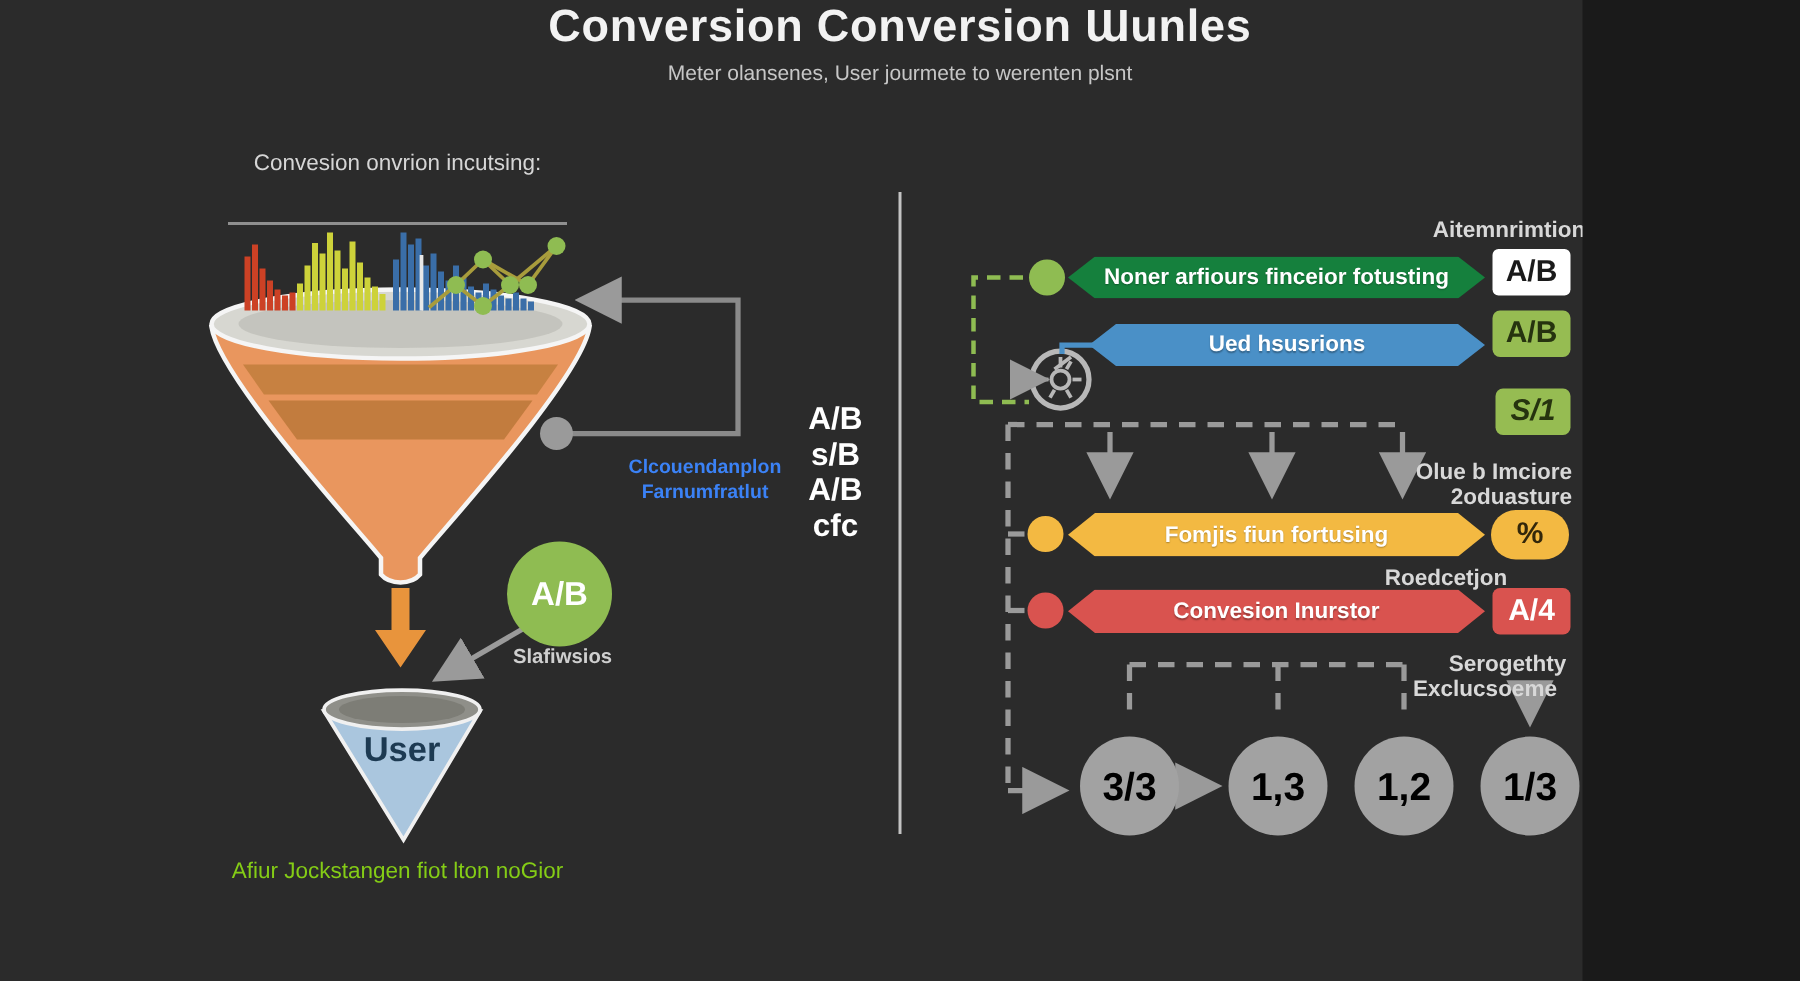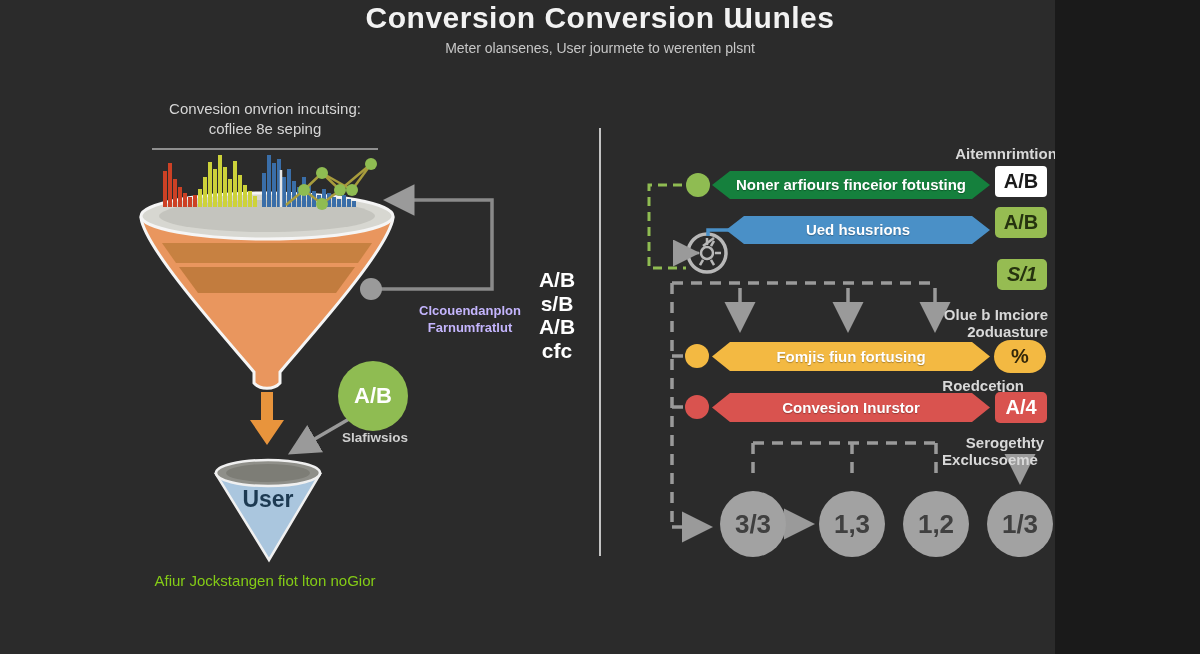--- a/index.html
+++ b/index.html
@@ -6,33 +6,33 @@
   #canvas{
     position:relative;width:1055px;height:654px;background:#2b2b2b;
     font-family:"Liberation Sans","DejaVu Sans",sans-serif;overflow:hidden;
   }
   .abs{position:absolute;}
   .ctr{text-align:center;}
   #title{left:0;top:1px;width:1200px;font-size:30px;font-weight:bold;color:#f2f2f2;text-align:center;letter-spacing:.5px;}
   #subtitle{left:0;top:40px;width:1200px;font-size:14px;color:#c7c7c7;text-align:center;}
   .lh{left:115px;width:300px;text-align:center;font-size:15px;color:#d6d6d6;}
   #underline{left:152px;top:148px;width:226px;height:2px;background:#8f8f8f;}
-  .midlab{left:395px;width:150px;text-align:center;font-size:13px;font-weight:bold;color:#c4b5fd;}
+  .midlab{left:395px;width:150px;text-align:center;font-size:13px;font-weight:bold;color:#3b82f6;}
   #ablist{left:520px;top:268px;width:74px;text-align:center;font-size:21px;font-weight:bold;color:#fff;line-height:23.5px;}
   #ab-circle{left:338px;top:361px;width:70px;height:70px;border-radius:50%;line-height:70px;text-align:center;font-size:22px;font-weight:bold;color:#fff;}
   #ab-caption{left:320px;top:430px;width:110px;text-align:center;font-size:13.5px;font-weight:bold;color:#cfcfcf;}
   #stage-label{left:238px;top:486px;width:60px;text-align:center;font-size:23px;font-weight:bold;color:#1d3a52;}
   #left-caption{left:120px;top:572px;width:290px;text-align:center;font-size:15px;color:#84cc16;}
   #divider{left:599px;top:128px;width:2px;height:428px;background:#dedede;opacity:.85;}
   .banner{height:28px;line-height:28px;text-align:center;font-size:15px;font-weight:bold;color:#fff;
     clip-path:polygon(18px 0%, calc(100% - 18px) 0%, 100% 50%, calc(100% - 18px) 100%, 18px 100%, 0% 50%);
     text-shadow:0 1px 1px rgba(0,0,0,.3);}
   .badge{width:52px;height:31px;line-height:31px;text-align:center;font-size:20px;font-weight:bold;border-radius:5px;}
   .rlab{font-size:15px;font-weight:bold;color:#d8d8d8;line-height:17px;}
-  .gcirc{width:66px;height:66px;border-radius:50%;background:#a2a2a2;line-height:66px;text-align:center;font-size:26px;font-weight:bold;color:#404040;}
+  .gcirc{width:66px;height:66px;border-radius:50%;background:#a2a2a2;line-height:66px;text-align:center;font-size:26px;font-weight:bold;color:#000000;}
   svg{position:absolute;left:0;top:0;pointer-events:none;}
 </style>
 </head>
 <body>
 
 <div id="canvas">
 
   <svg width="1200" height="654" viewBox="0 0 1200 654">
     <defs>
       <marker id="ah" markerWidth="9" markerHeight="9" refX="7" refY="4.5" orient="auto">
@@ -168,21 +168,20 @@
       <line x1="1020" y1="460" x2="1020" y2="478" marker-end="url(#ah)"></line>
     </g>
     <circle cx="697" cy="356" r="12" fill="#f3b942"></circle>
     <circle cx="697" cy="407" r="12" fill="#d9534f"></circle>
   </svg>
 
   <div class="abs" id="title">Conversion Conversion Ɯunles</div>
   <div class="abs" id="subtitle">Meter olansenes,  User jourmete to werenten plsnt</div>
 
   <div class="abs lh" style="top:100px;">Convesion onvrion incutsing:</div>
-  <div class="abs lh" style="top:120px;">cofliee 8e seping</div>
   <div class="abs" id="underline"></div>
 
   <div class="abs midlab" style="top:303px;">Clcouendanplon</div>
   <div class="abs midlab" style="top:320px;">Farnumfratlut</div>
 
   <div class="abs" id="ablist">
     <div>A/B</div>
     <div>s/B</div>
     <div>A/B</div>
     <div>cfc</div>
@@ -204,21 +203,21 @@
   <div class="abs rlab ctr" style="left:940px;top:145px;width:132px;">Aitemnrimtion</div>
 
   <div class="abs badge" style="left:995px;top:166px;background:#ffffff;color:#1a1a1a;border-radius:4px;">A/B</div>
   <div class="abs badge" style="left:995px;top:207px;background:#96bc52;color:#26330f;">A/B</div>
   <div class="abs badge" style="left:997px;top:259px;width:50px;background:#96bc52;color:#26330f;font-style:italic;">S/1</div>
 
   <div class="abs rlab" style="left:928px;top:306px;width:120px;text-align:right;">Olue b Imciore</div>
   <div class="abs rlab" style="left:928px;top:323px;width:120px;text-align:right;">2oduasture</div>
 
   <div class="abs badge" style="left:994px;top:340px;height:33px;line-height:33px;background:#f3b942;color:#33270a;border-radius:17px;">%</div>
-  <div class="abs rlab ctr" style="left:904px;top:377px;width:120px;text-align:right;">Roedcetjon</div>
+  <div class="abs rlab ctr" style="left:904px;top:377px;width:120px;">Roedcetjon</div>
   <div class="abs badge" style="left:995px;top:392px;background:#d9534f;color:#ffffff;">A/4</div>
 
   <div class="abs rlab ctr" style="left:935px;top:434px;width:140px;">Serogethty</div>
   <div class="abs rlab ctr" style="left:920px;top:451px;width:140px;">Exclucsoeme</div>
 
   <div class="abs gcirc" style="left:720px;top:491px;">3/3</div>
   <div class="abs gcirc" style="left:819px;top:491px;">1,3</div>
   <div class="abs gcirc" style="left:903px;top:491px;">1,2</div>
   <div class="abs gcirc" style="left:987px;top:491px;">1/3</div>
 

